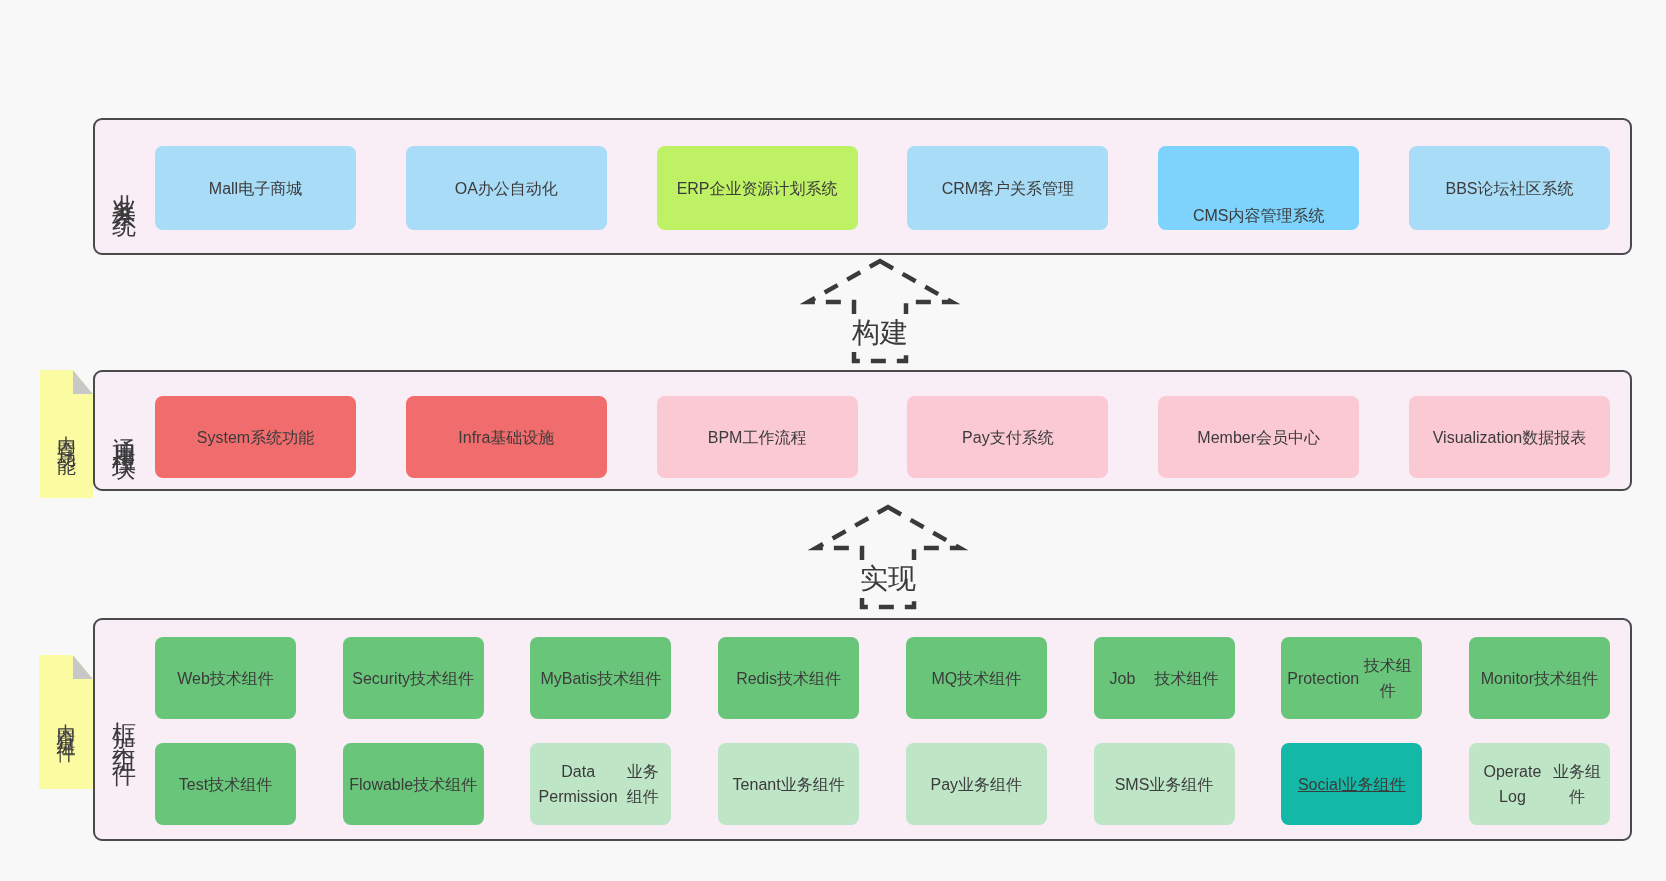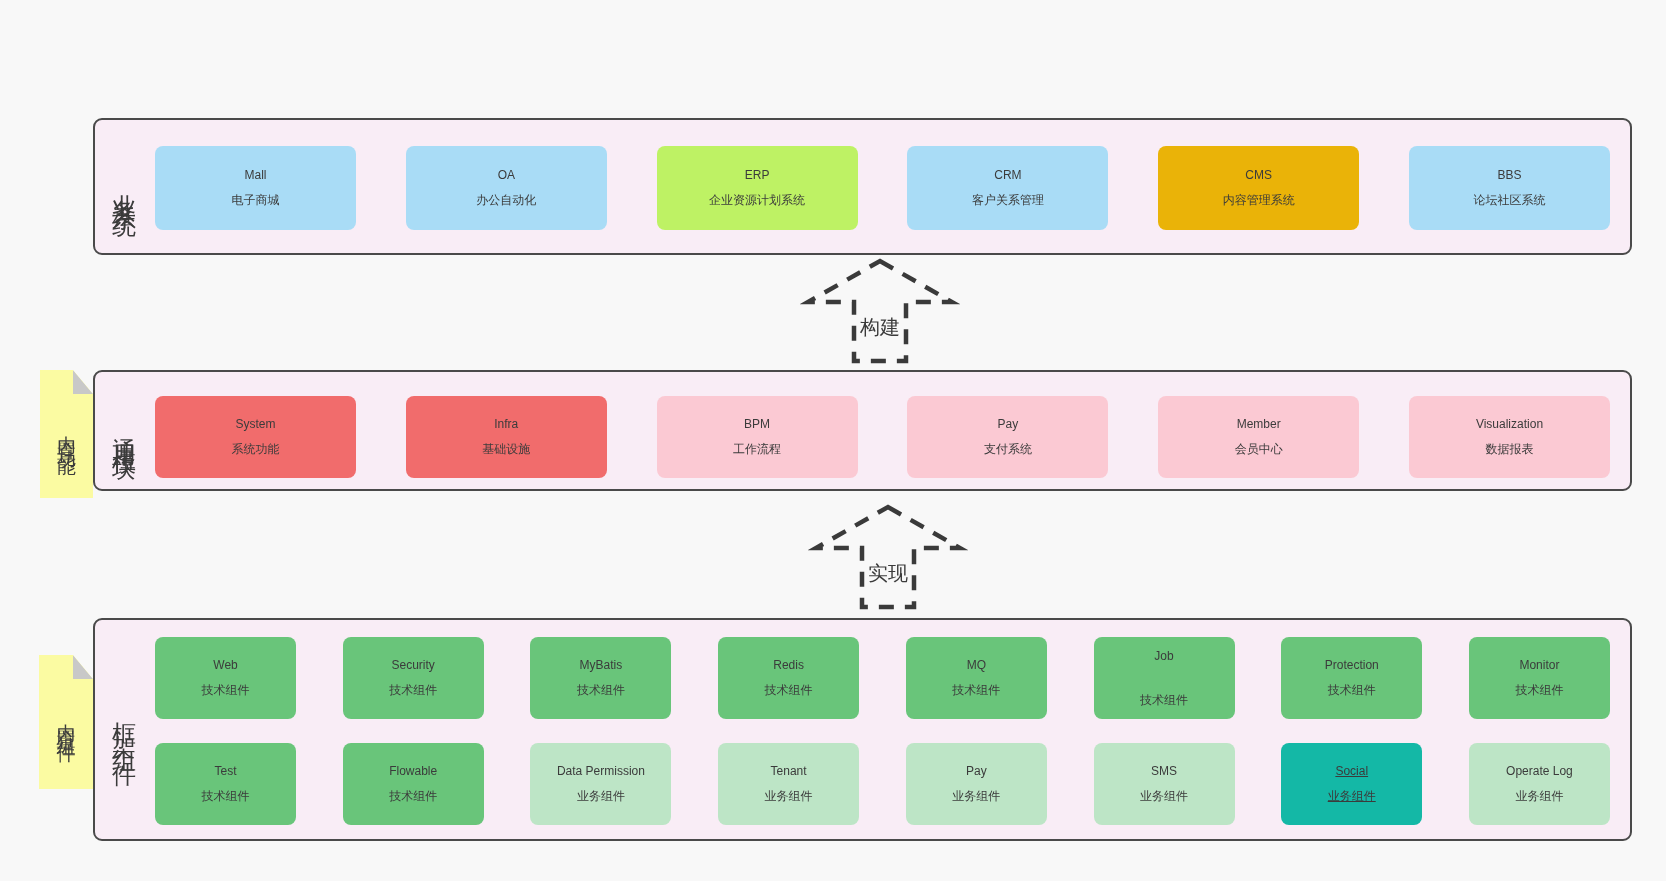--- a/index.html
+++ b/index.html
@@ -17,43 +17,43 @@
            font-size:24px;color:#3b3b3b;white-space:nowrap;}
   .ls-s{letter-spacing:6px;}
   .ls-l{letter-spacing:14px;}
 
   .row{position:absolute;left:60px;right:20px;display:flex;justify-content:space-between;}
   #section-1 .row{top:26px;}
   #section-2 .row{top:24px;}
   #section-3 .row-a{top:17px;}
   #section-3 .row-b{top:123px;}
 
-  .box{border-radius:8px;display:flex;flex-direction:column;align-items:center;
-       justify-content:center;text-align:center;font-size:12px;line-height:25px;
+  .box{border-radius:8px;display:flex;flex-direction:row;align-items:center;
+       justify-content:center;text-align:center;font-size:16px;line-height:25px;
        color:#3b3b3b;box-sizing:border-box;padding:2px 6px;}
   .row-6 .box{width:201px;height:84px;}
   #section-2 .row-6 .box{height:82px;}
   .row-8 .box{width:141px;height:82px;}
 
   .sticky{position:absolute;background:#fbfba2;
           clip-path:polygon(0 0,calc(100% - 20px) 0,100% 24px,100% 100%,0 100%);}
   #sticky-1{left:40px;top:370px;width:53px;height:128px;}
   #sticky-2{left:39px;top:655px;width:54px;height:134px;}
   .sticky .fold{position:absolute;top:0;right:0;width:20px;height:24px;background:#c8c8c8;
           clip-path:polygon(0 0,100% 100%,0 100%);}
   .sticky .sticky-label{position:absolute;left:50%;top:50%;transform:translate(-50%,-50%);
           writing-mode:vertical-rl;text-orientation:upright;font-size:19px;
           letter-spacing:7px;color:#3b3b3b;white-space:nowrap;}
 
   .arrow{position:absolute;width:160px;height:110px;}
   #arrow-1{left:800px;top:256px;}
   #arrow-2{left:808px;top:502px;}
   .arrow svg{position:absolute;left:0;top:0;}
   .arrow-label{position:absolute;left:50%;top:58px;transform:translateX(-50%);
-          background:#f8f8f8;padding:0 3px;font-size:20px;color:#3b3b3b;white-space:nowrap;}
+          background:#f8f8f8;padding:0 3px;font-size:28px;color:#3b3b3b;white-space:nowrap;}
 </style>
 </head>
 <body>
 
 <div class="canvas">
 
   <div class="section" id="section-1">
     <div class="section-label ls-s">业务系统</div>
     <div class="row row-6">
         <div class="box" style="background: rgb(169, 220, 246);">
@@ -65,21 +65,21 @@
     <span>办公自动化</span>
   </div>
         <div class="box" style="background: #bef264;">
     <span>ERP</span>
     <span>企业资源计划系统</span>
   </div>
         <div class="box" style="background: rgb(169, 220, 246);">
     <span>CRM</span>
     <span>客户关系管理</span>
   </div>
-        <div class="box" style="background: #eab308;">
+        <div class="box" style="background: #7dd3fc; align-items: flex-end;">
     <span>CMS</span>
     <span>内容管理系统</span>
   </div>
         <div class="box" style="background: rgb(169, 220, 246);">
     <span>BBS</span>
     <span>论坛社区系统</span>
   </div>
       </div>
   </div>
 

